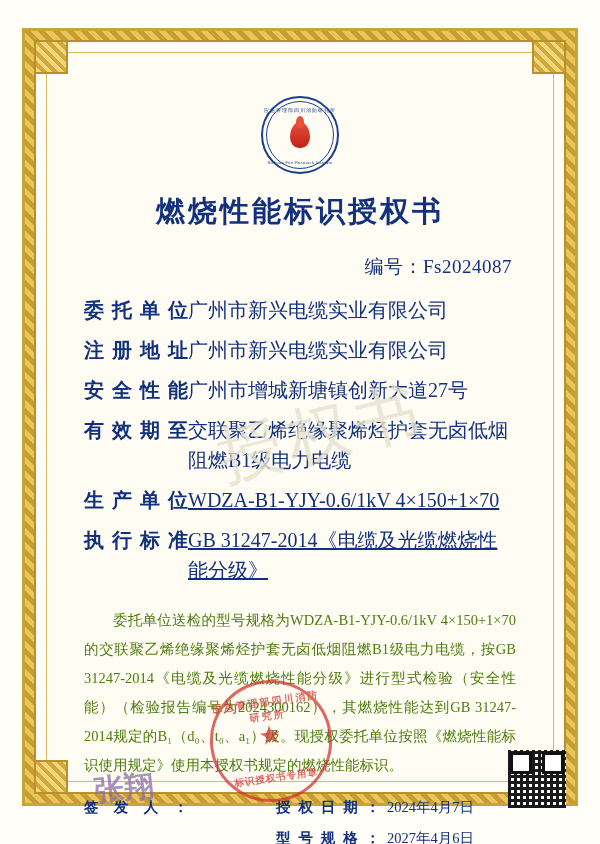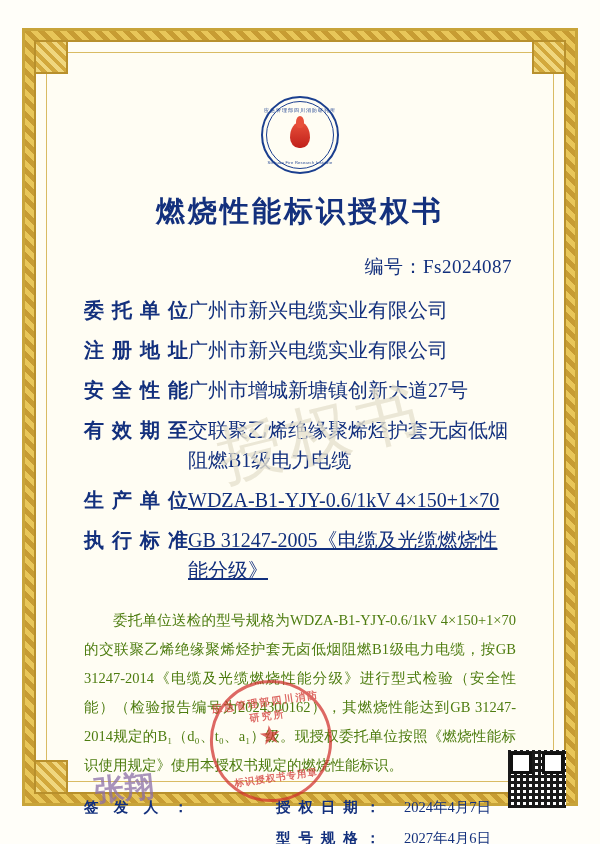--- a/index.html
+++ b/index.html
@@ -161,21 +161,21 @@
   }
   .sign-right{
     width:250px;color:#13307d;font-size:14.5px;
   }
   .sign-right .row{
     display:flex;margin-bottom:12px;
   }
   .sign-right .k{
     font-weight:bold;width:104px;
     text-align:justify;text-align-last:justify;
-    margin-right:24px;
+    margin-right:7px;
   }
 
   .issuer{
     margin-top:18px;
     text-align:center;
     font-size:17px;
     font-weight:bold;
     color:#13307d;
     letter-spacing:1px;
   }
@@ -277,21 +277,21 @@
           <tr>
             <td class="lbl">有效期至</td>
             <td class="val">交联聚乙烯绝缘聚烯烃护套无卤低烟阻燃B1级电力电缆</td>
           </tr>
           <tr>
             <td class="lbl">生产单位</td>
             <td class="val en">WDZA-B1-YJY-0.6/1kV 4×150+1×70</td>
           </tr>
           <tr>
             <td class="lbl">执行标准</td>
-            <td class="val en">GB 31247-2005《电缆及光缆燃烧性能分级》</td>
+            <td class="val en">GB 31247-2014《电缆及光缆燃烧性能分级》</td>
           </tr>
         </tbody>
           </table>
 
         <div class="body-text">委托单位送检的型号规格为WDZA-B1-YJY-0.6/1kV 4×150+1×70的交联聚乙烯绝缘聚烯烃护套无卤低烟阻燃B1级电力电缆，按GB 31247-2014《电缆及光缆燃烧性能分级》进行型式检验（安全性能）（检验报告编号为2024300162），其燃烧性能达到GB 31247-2014规定的B₁（d₀、t₀、a₁）级。现授权委托单位按照《燃烧性能标识使用规定》使用本授权书规定的燃烧性能标识。</div>
 
         <div class="sign-area">
           <div class="sign-left">
             <div class="signature">张翔</div>
             <div class="lbl2">签发人：</div>

